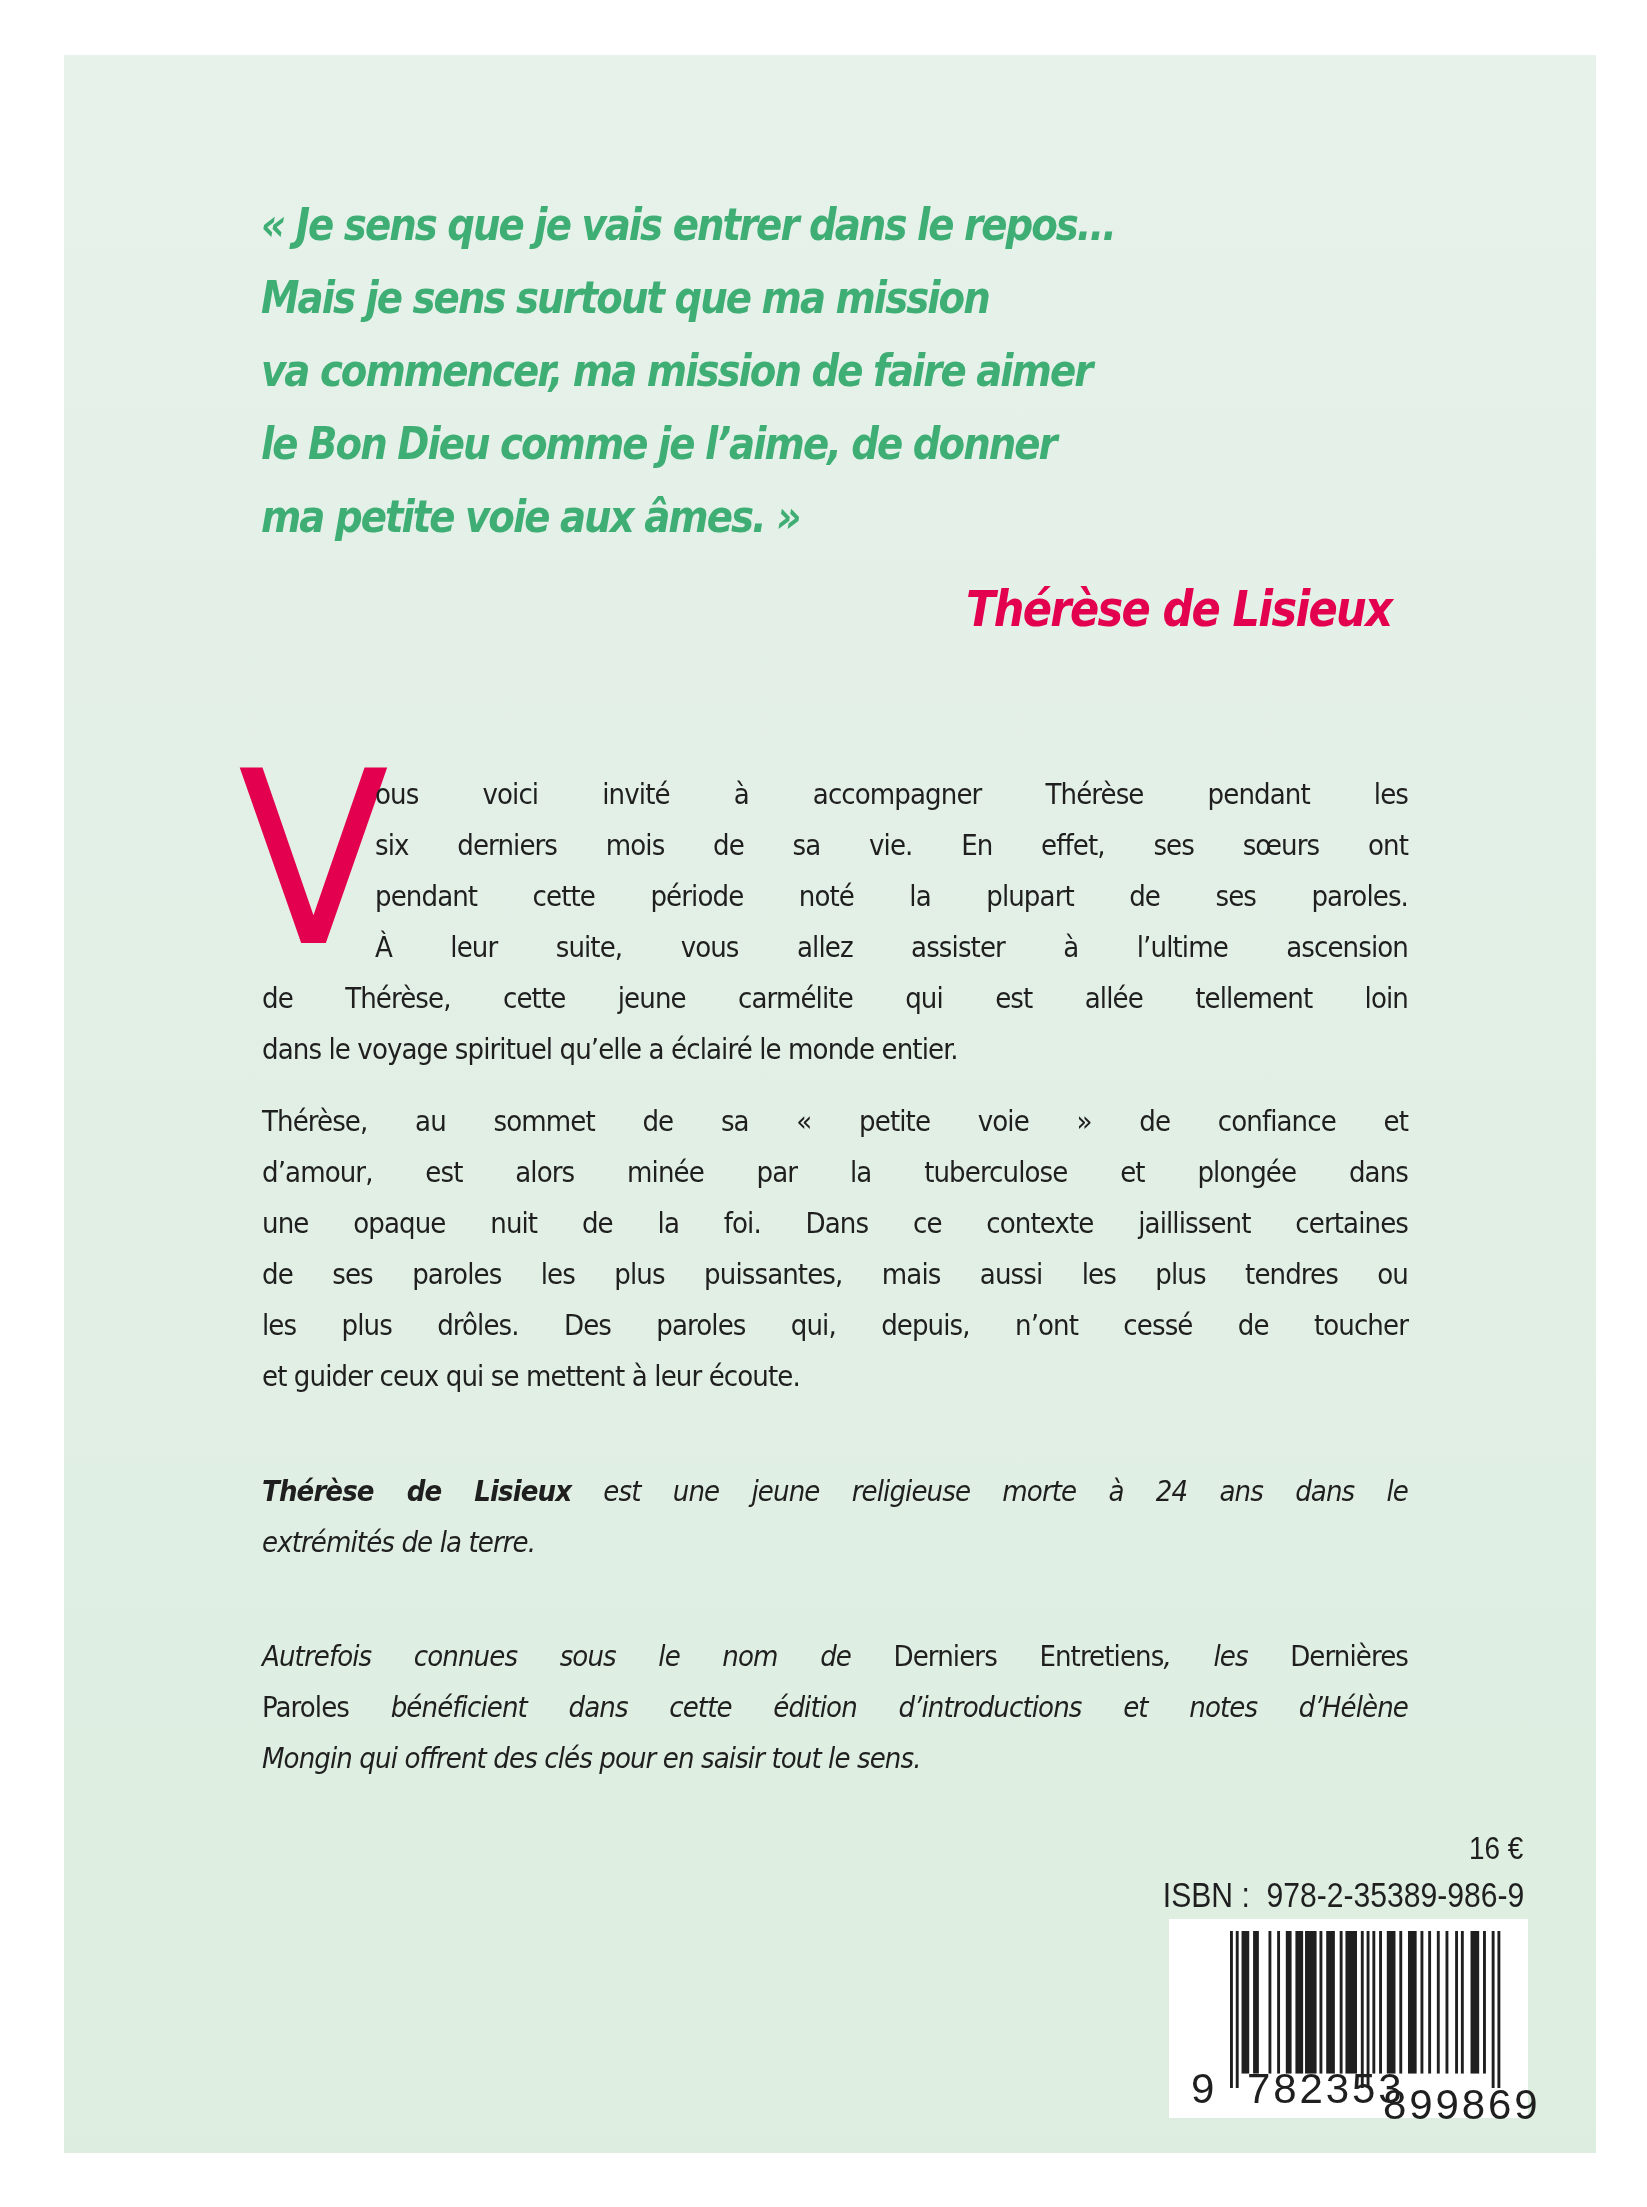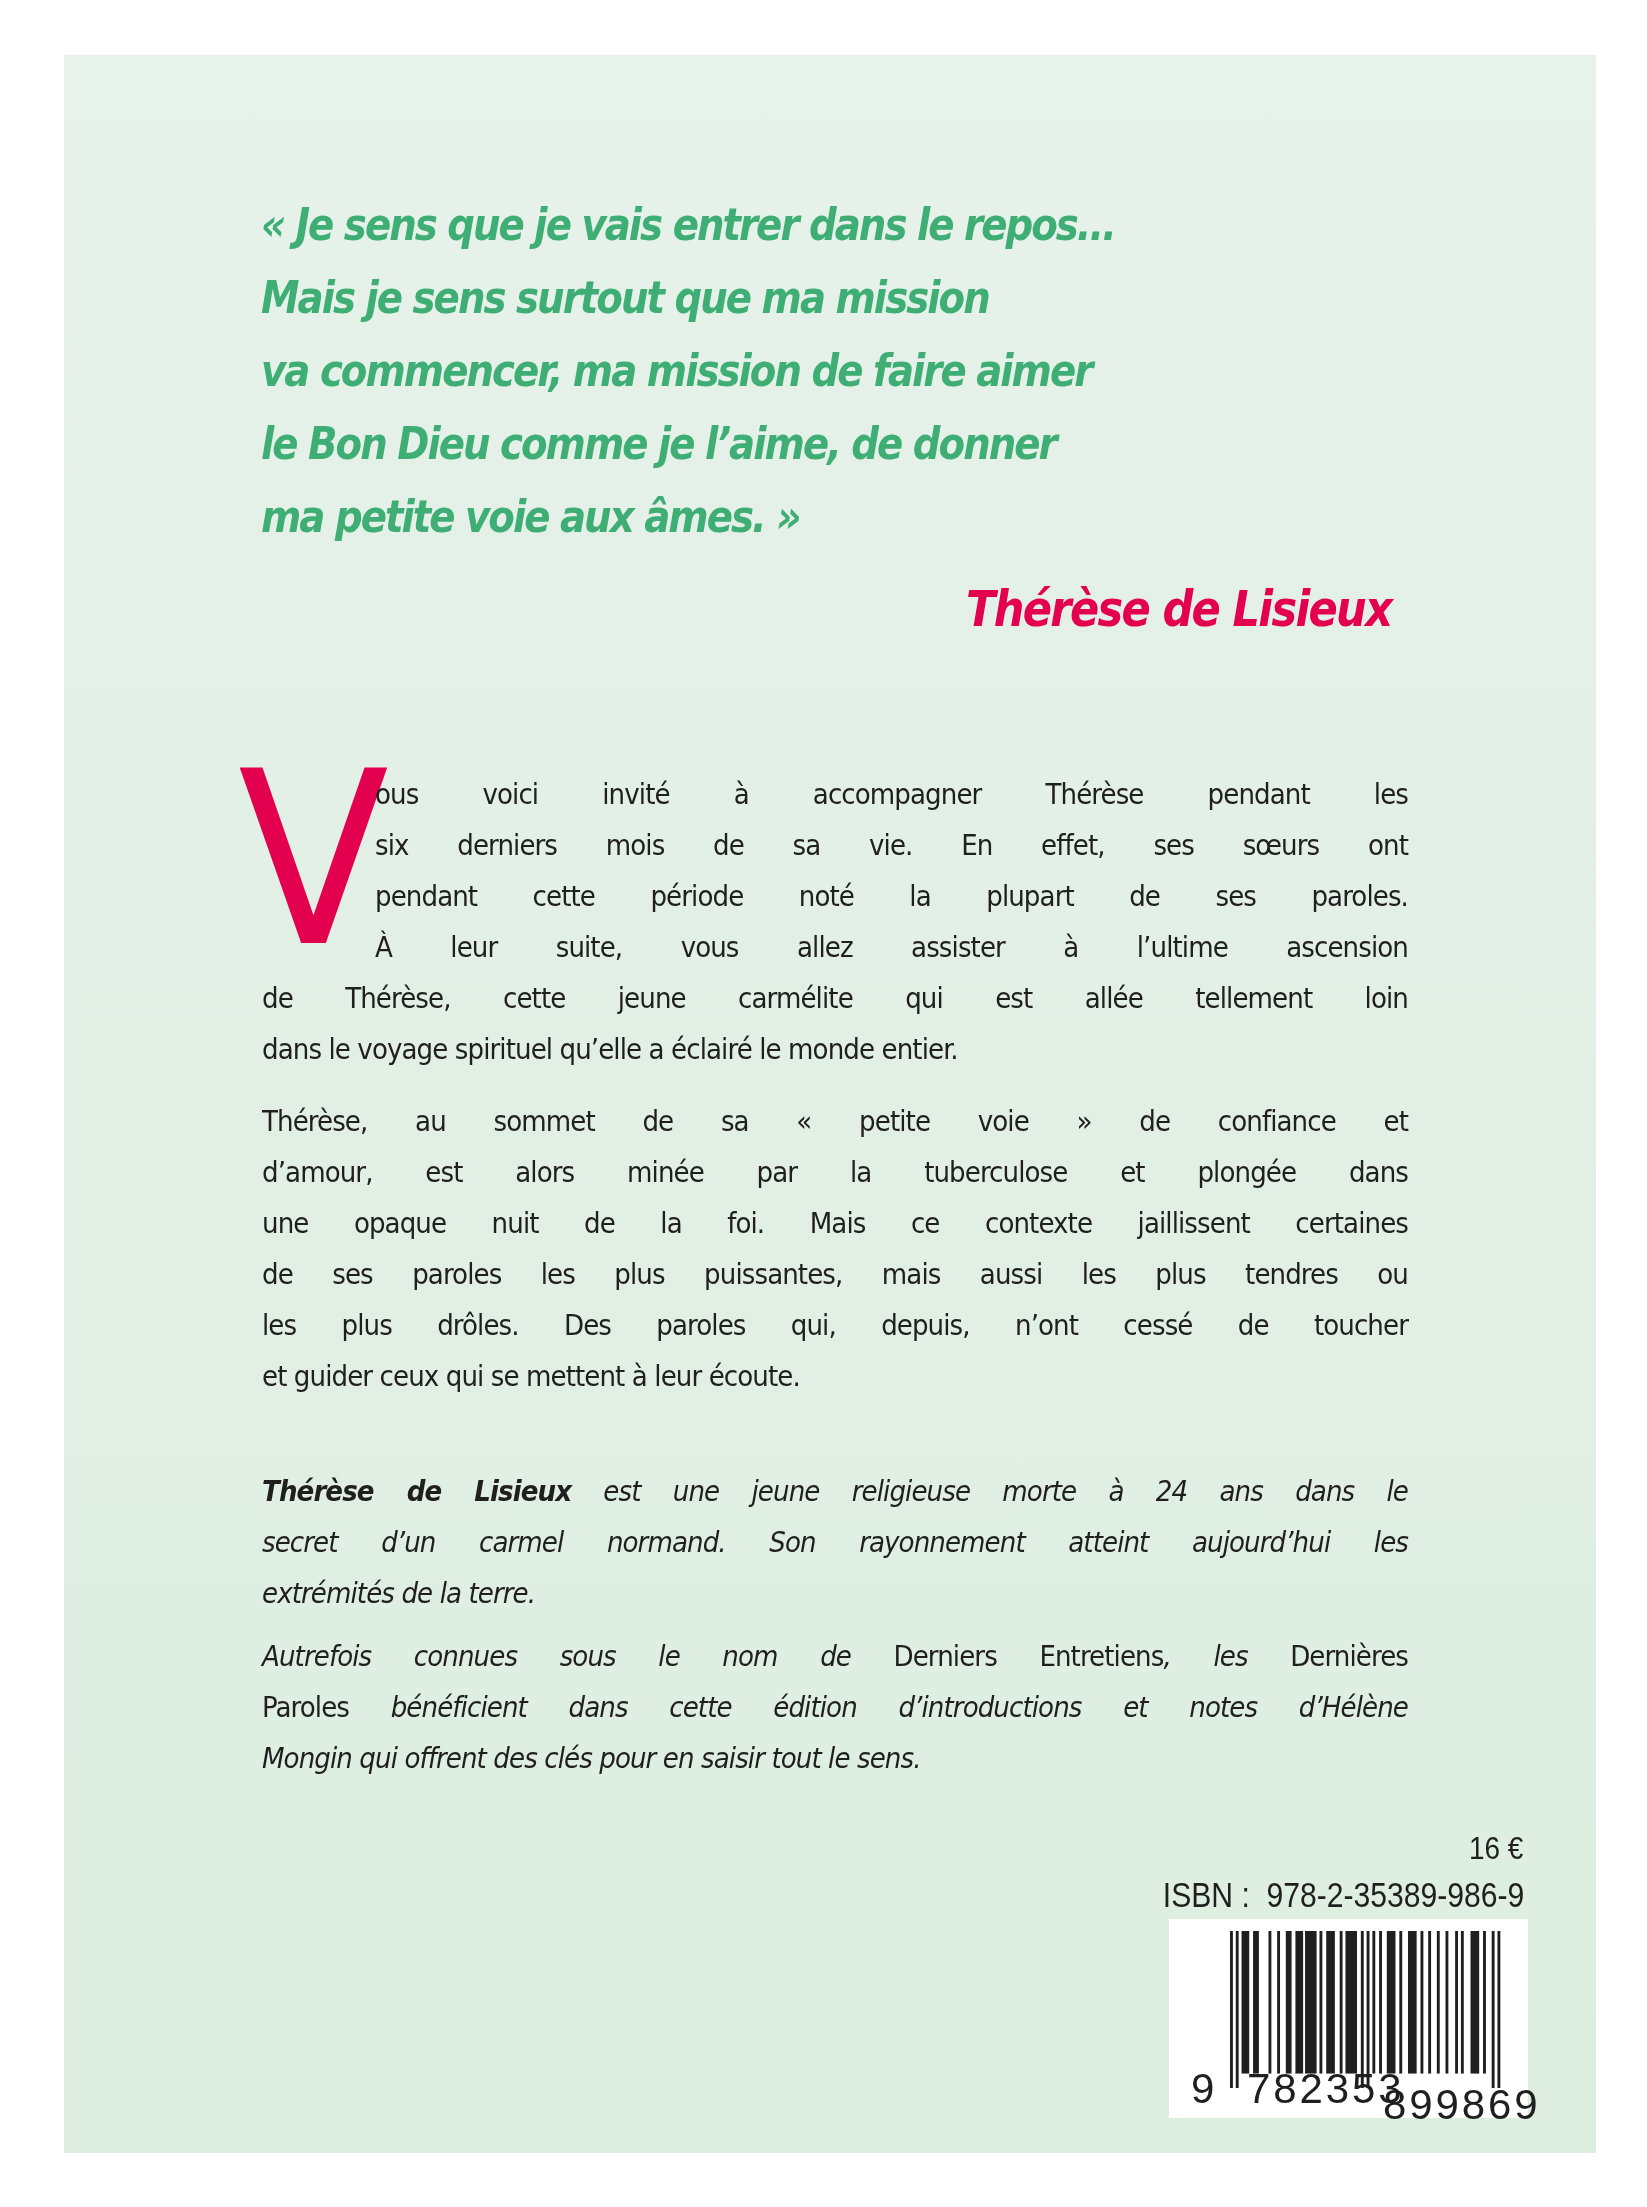--- a/index.html
+++ b/index.html
@@ -92,29 +92,28 @@
   <span class="line indent">six derniers mois de sa vie. En effet, ses sœurs ont</span>
   <span class="line indent">pendant cette période noté la plupart de ses paroles.</span>
   <span class="line indent">À leur suite, vous allez assister à l’ultime ascension</span>
   <span class="line">de Thérèse, cette jeune carmélite qui est allée tellement loin</span>
   <span class="line last">dans le voyage spirituel qu’elle a éclairé le monde entier.</span>
 </div>
 
 <div class="body-text para2">
   <span class="line">Thérèse, au sommet de sa « petite voie » de confiance et</span>
   <span class="line">d’amour, est alors minée par la tuberculose et plongée dans</span>
-  <span class="line">une opaque nuit de la foi. Mais ce contexte jaillissent certaines</span>
+  <span class="line">une opaque nuit de la foi. Dans ce contexte jaillissent certaines</span>
   <span class="line">de ses paroles les plus puissantes, mais aussi les plus tendres ou</span>
   <span class="line">les plus drôles. Des paroles qui, depuis, n’ont cessé de toucher</span>
   <span class="line last">et guider ceux qui se mettent à leur écoute.</span>
 </div>
 
 <div class="body-text bio">
   <span class="line"><span class="bold">Thérèse de Lisieux</span><span> est une jeune religieuse morte à 24 ans dans le</span></span>
-  <span class="line">secret d’un carmel normand. Son rayonnement atteint aujourd’hui les</span>
   <span class="line last">extrémités de la terre.</span>
 </div>
 
 <div class="body-text bio2">
   <span class="line"><span>Autrefois connues sous le nom de </span><span class="upright">Derniers Entretiens</span><span>, les </span><span class="upright">Dernières</span></span>
   <span class="line"><span class="upright">Paroles</span><span> bénéficient dans cette édition d’introductions et notes d’Hélène</span></span>
   <span class="line last">Mongin qui offrent des clés pour en saisir tout le sens.</span>
 </div>
 
 <div class="price">16 €</div>

